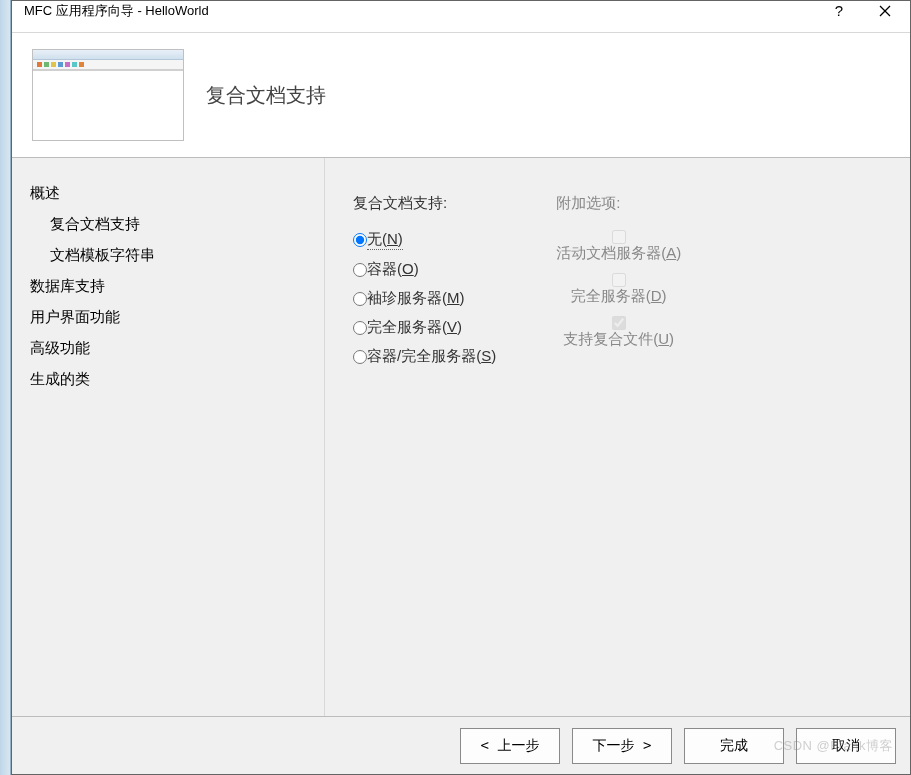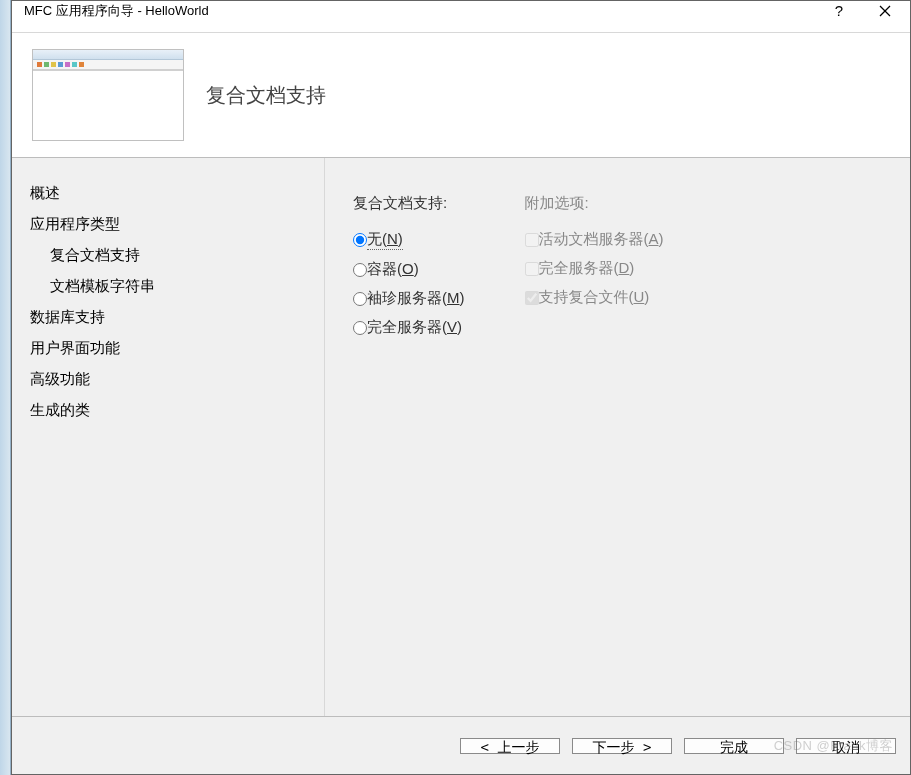--- a/index.html
+++ b/index.html
@@ -145,35 +145,35 @@
       color: #333;
     }
     .radio-item input[type="radio"],
     .check-item input[type="checkbox"] {
       width: 14px; height: 14px;
     }
     .radio-item .mn, .check-item .mn {
       text-decoration: underline;
     }
     .radio-item.selected label { border-bottom: 1px dotted #666; }
-    .check-item.disabled { color: #888; }
+    .check-item.disabled { color: #888; flex-direction: column; }
     .check-item.disabled input[type="checkbox"] { opacity: 0.6; }
     .footer {
       height: 58px;
       border-top: 1px solid #bcbcbc;
       display: flex;
       align-items: center;
       justify-content: flex-end;
       padding: 0 14px;
       gap: 12px;
       background: #f0f0f0;
     }
     .footer button {
       min-width: 100px;
-      height: 16px;
+      height: 36px;
       background: #fdfdfd;
       border: 1px solid #8a8a8a;
       font-size: 14px;
       font-family: inherit;
       cursor: default;
       padding: 0 10px;
     }
     .footer button .arrow { font-family: monospace; }
     .watermark {
       position: absolute;
@@ -219,21 +219,20 @@
       </div>
       <div class="pv-body"></div>
     </div>
     <div class="header-title">复合文档支持</div>
   </div>
 
   <div class="content-area">
 
     <div class="sidebar">
       <span class="nav-item">概述</span>
-      <span class="nav-item">应用程序类型</span>
       <span class="nav-item nav-sub">复合文档支持</span>
       <span class="nav-item nav-sub">文档模板字符串</span>
       <span class="nav-item">数据库支持</span>
       <span class="nav-item">用户界面功能</span>
       <span class="nav-item">高级功能</span>
       <span class="nav-item">生成的类</span>
     </div>
 
     <div class="main-panel">
 
@@ -249,20 +248,24 @@
           <label><span>容器(</span><span class="mn">O</span><span>)</span></label>
         </div>
         <div class="radio-item">
           <input type="radio" name="cd" style="">
           <label><span>袖珍服务器(</span><span class="mn">M</span><span>)</span></label>
         </div>
         <div class="radio-item">
           <input type="radio" name="cd" style="">
           <label><span>完全服务器(</span><span class="mn">V</span><span>)</span></label>
         </div>
+        <div class="radio-item">
+          <input type="radio" name="cd" style="">
+          <label><span>容器/完全服务器(</span><span class="mn">S</span><span>)</span></label>
+        </div>
       </div>
 
       <div class="col">
         <div class="group-label disabled">附加选项:</div>
 
         <div class="check-item disabled">
           <input type="checkbox" disabled="" style="">
           <label><span>活动文档服务器(</span><span class="mn">A</span><span>)</span></label>
         </div>
         <div class="check-item disabled">

